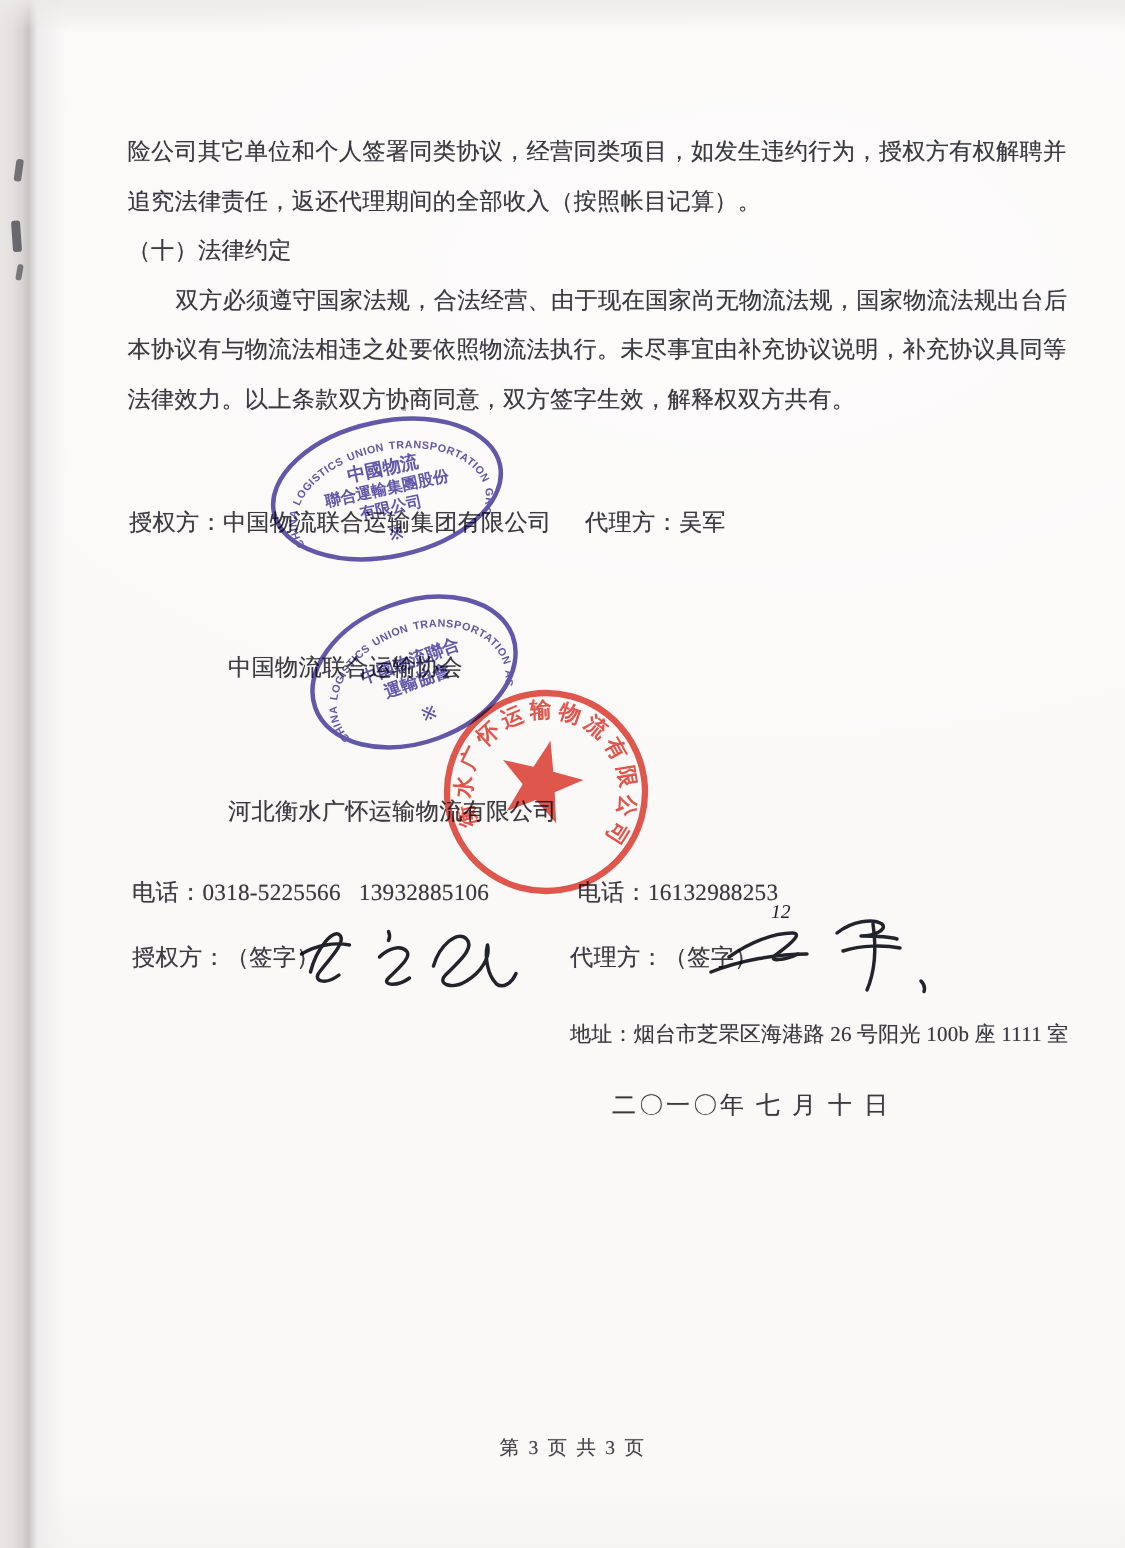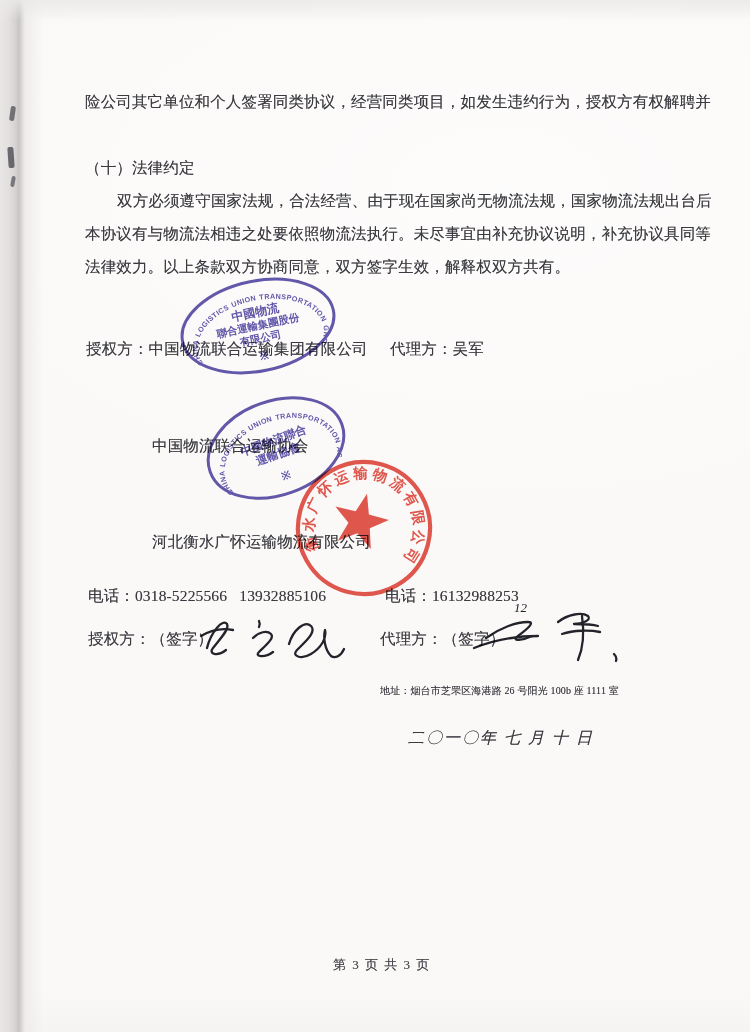--- a/index.html
+++ b/index.html
@@ -23,22 +23,22 @@
   }
   .smudge{position:absolute;border-radius:2px;opacity:.75;}
   .s1{left:10px;top:106px;width:5px;height:15px;background:#4d4d52;transform:rotate(8deg);}
   .s2{left:8px;top:147px;width:6px;height:21px;background:#42424a;transform:rotate(-4deg);}
   .s3{left:11px;top:176px;width:4px;height:11px;background:#57575e;transform:rotate(10deg);}
   .dot{left:268px;top:271px;width:3px;height:3px;background:#8a8a90;border-radius:50%;}
   .tl{
     position:absolute;white-space:pre;font-size:15.5px;letter-spacing:.15px;line-height:21px;
     text-shadow:0 0 .5px rgba(58,58,64,.55);
   }
-  .small{font-size:10px;}
-  .date{font-size:16px;letter-spacing:2px;font-style:italic;}
+  .small{font-size:14px;}
+  .date{font-size:16px;letter-spacing:2px;}
   .footer{font-size:13px;letter-spacing:1.5px;color:#45454b;margin-left:27px;}
   .stamp{position:absolute;mix-blend-mode:multiply;color:var(--sc,#564ca6);}
   .stamp.purple{opacity:.92;filter:blur(.2px);}
   .stamp.red{opacity:.88;filter:blur(.3px);}
   .stamp .ring{fill:none;stroke:currentColor;}
   .stamp text{fill:currentColor;}
   .arc-en{font-family:"Liberation Sans","DejaVu Sans",sans-serif;font-weight:bold;font-size:7.2px;letter-spacing:.35px;word-spacing:1px;}
   .cn-b{font-family:"Liberation Serif","DejaVu Serif",serif;font-weight:bold;text-anchor:middle;}
   .arc-cn{font-family:"Liberation Serif","DejaVu Serif",serif;font-weight:bold;font-size:14.5px;letter-spacing:3.5px;}
   .sig{position:absolute;mix-blend-mode:multiply;color:var(--sc,#23232c);}
@@ -50,20 +50,21 @@
 
 <div class="scan">
   <div class="edge-left"></div>
   <div class="edge-top"></div>
   <div class="smudge s1"></div>
   <div class="smudge s2"></div>
   <div class="smudge s3"></div>
   <div class="smudge dot"></div>
 
   <div class="tl" style="left:85px;top:91px">险公司其它单位和个人签署同类协议，经营同类项目，如发生违约行为，授权方有权解聘并</div>
+  <div class="tl" style="left:85px;top:124px">追究法律责任，返还代理期间的全部收入（按照帐目记算）。</div>
   <div class="tl" style="left:85px;top:157px">（十）法律约定</div>
   <div class="tl" style="left:85px;top:223px">本协议有与物流法相违之处要依照物流法执行。未尽事宜由补充协议说明，补充协议具同等</div>
   <div class="tl" style="left:117px;top:190px">双方必须遵守国家法规，合法经营、由于现在国家尚无物流法规，国家物流法规出台后</div>
   <div class="tl" style="left:85px;top:256px">法律效力。以上条款双方协商同意，双方签字生效，解释权双方共有。</div>
 
   <div class="tl" style="left:86px;top:338px">授权方：中国物流联合运输集团有限公司</div>
   <div class="tl" style="left:390px;top:338px">代理方：吴军</div>
   <div class="tl" style="left:152px;top:435px">中国物流联合运输协会</div>
   <div class="tl" style="left:152px;top:531px">河北衡水广怀运输物流有限公司</div>
   <div class="tl" style="left:88px;top:585px">电话：0318-5225566   13932885106</div>

